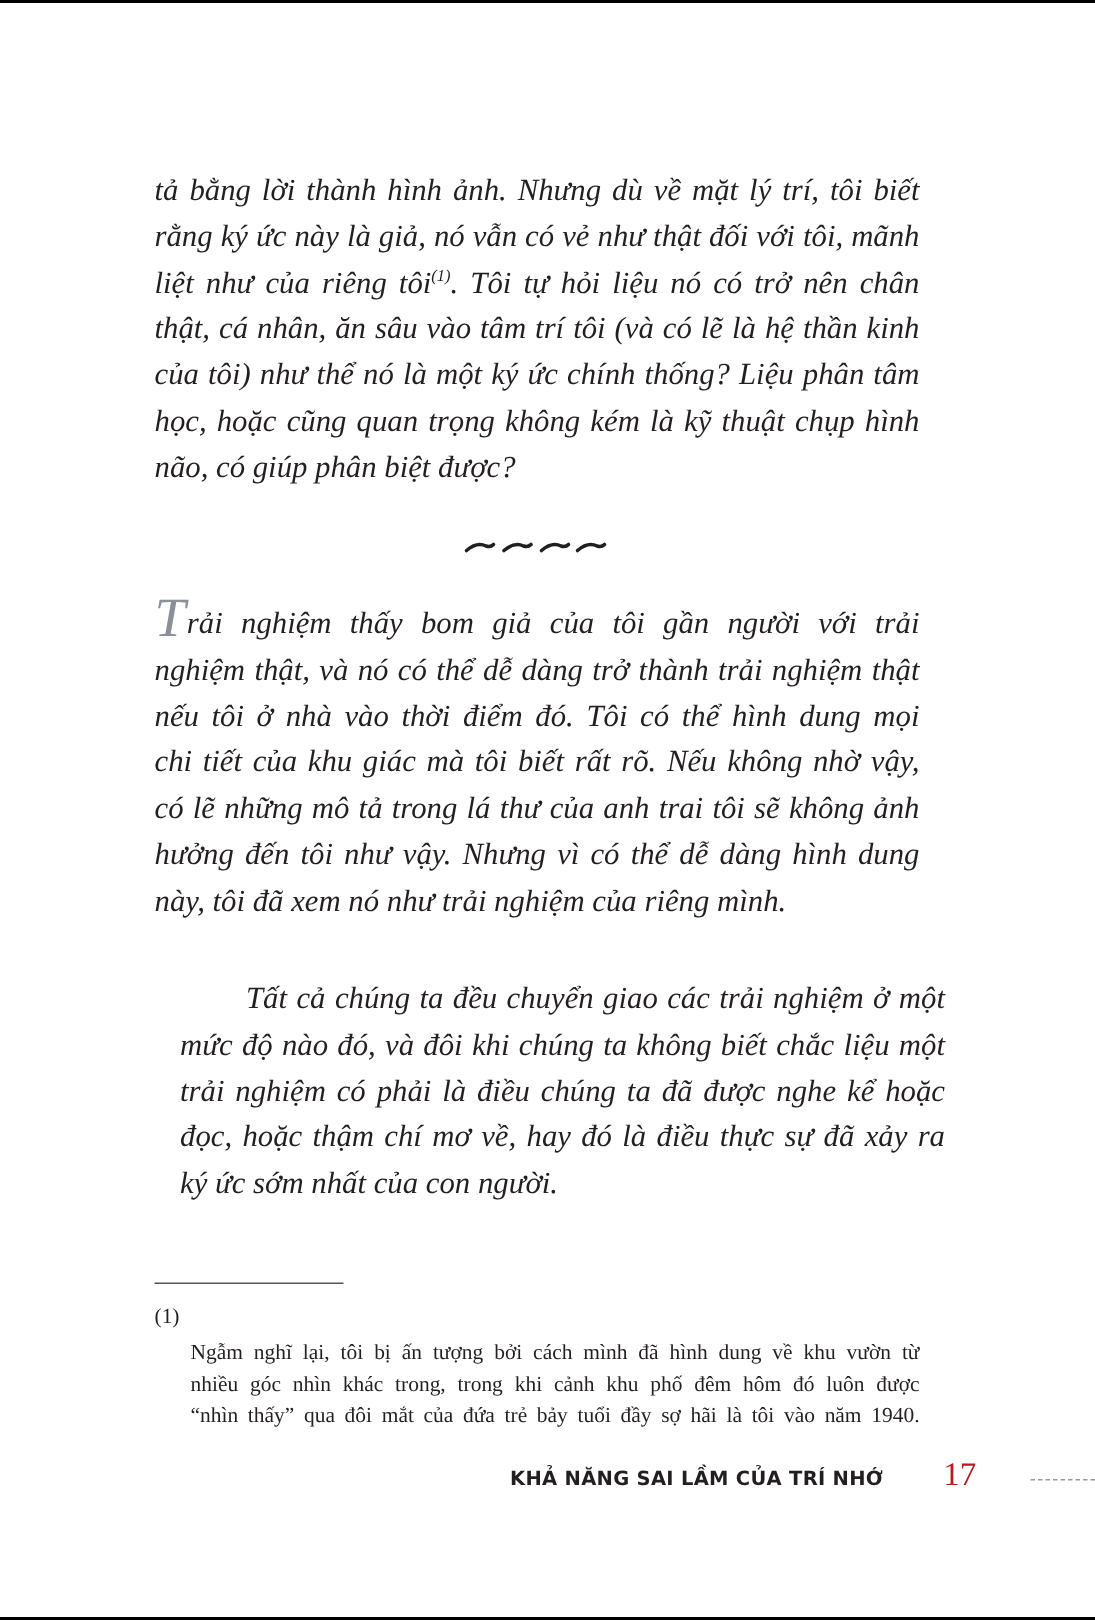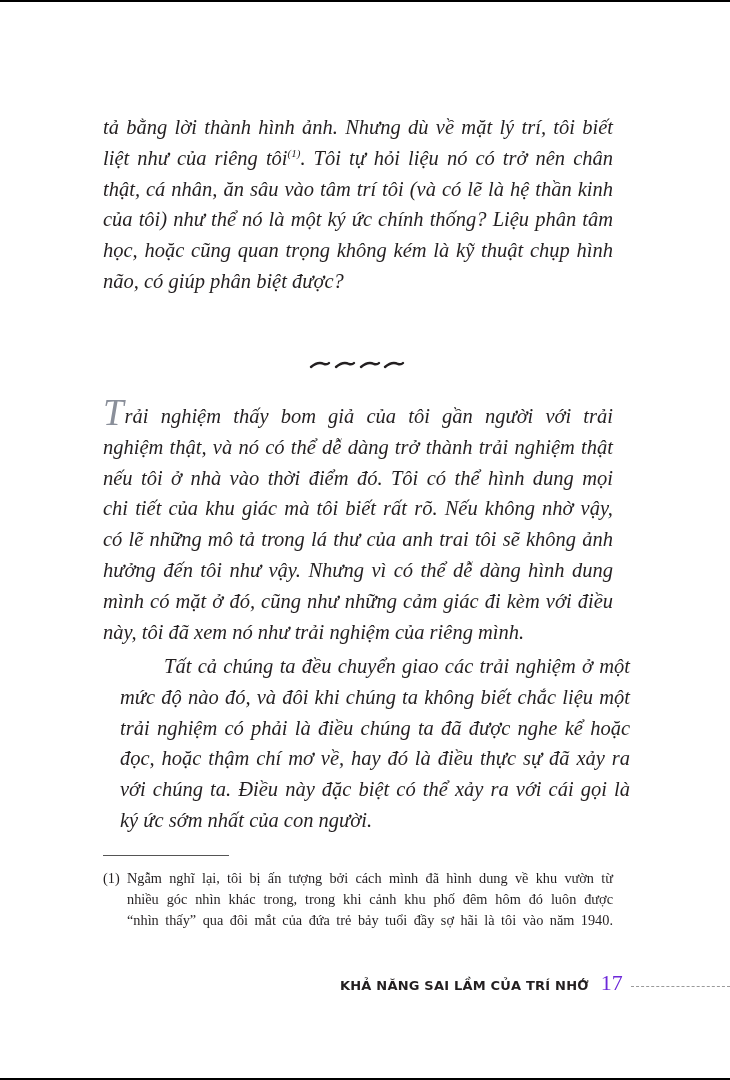--- a/index.html
+++ b/index.html
@@ -25,37 +25,38 @@
     .block3 { position: absolute; top: 651px; left: 0; width: 510px; margin-left: 17px; }
     .indent { padding-left: 44px; box-sizing: border-box; }
     .fn-rule { position: absolute; top: 855px; left: 0; width: 126px; height: 1px; background: #555; }
     .footnote {
       position: absolute; top: 868px; left: 0; width: 510px;
       font-family: "Liberation Serif", serif;
       font-size: 14.3px; line-height: 21px; color: #231f20;
     }
     .fn-row { display: flex; }
     .fn-num { width: 24px; flex: none; }
-    .fn-lines { flex: 1; }
+    .fn-lines { flex: 1; margin-top: 24px; }
     .fn-lines .line { text-align-last: justify; }
     .fn-lines .line.last { text-align-last: justify; }
-    .running-footer { position: absolute; top: 970px; left: 340px; width: 390px; height: 26px; display: flex; align-items: baseline; }
+    .running-footer { position: absolute; top: 970px; left: 340px; width: 390px; height: 26px; display: flex; align-items: baseline; gap: 28px; }
     .footer-title { font-family: "DejaVu Sans", "Liberation Sans", sans-serif; font-size: 13px; font-weight: bold; letter-spacing: 0.2px; color: #231f20; }
-    .footer-page { font-family: "Liberation Serif", serif; font-size: 22px; color: #6d28d9; margin-left: 12px; }
+    .footer-page { font-family: "Liberation Serif", serif; font-size: 22px; color: #b91c1c; margin-left: 12px; }
     .footer-dots { flex: 1; margin-left: 8px; border-bottom: 1.5px dashed #9a9a9a; height: 0; position: relative; top: -3px; }
   </style>
 </head>
 <body>
 
 <div class="top-rule"></div>
 
 <div class="page">
 
   <div class="block1 body-text">
     <span class="line">tả bằng lời thành hình ảnh. Nhưng dù về mặt lý trí, tôi biết</span>
+    <span class="line">rằng ký ức này là giả, nó vẫn có vẻ như thật đối với tôi, mãnh</span>
     <span class="line"><span>liệt như của riêng tôi</span><sup class="fnref">(1)</sup><span>. Tôi tự hỏi liệu nó có trở nên chân</span></span>
     <span class="line">thật, cá nhân, ăn sâu vào tâm trí tôi (và có lẽ là hệ thần kinh</span>
     <span class="line">của tôi) như thể nó là một ký ức chính thống? Liệu phân tâm</span>
     <span class="line">học, hoặc cũng quan trọng không kém là kỹ thuật chụp hình</span>
     <span class="line last">não, có giúp phân biệt được?</span>
   </div>
 
   <svg class="ornament" viewBox="0 0 100 18" xmlns="http://www.w3.org/2000/svg">
     <g fill="none" stroke="#231f20" stroke-width="2.4" stroke-linecap="round">
       <path d="M3 12 Q10 6 16 9 Q19 10 21 8"></path>
@@ -65,30 +66,28 @@
     </g>
   </svg>
 
   <div class="block2 body-text">
     <span class="line"><span class="dropcap">T</span><span>rải nghiệm thấy bom giả của tôi gần người với trải</span></span>
     <span class="line">nghiệm thật, và nó có thể dễ dàng trở thành trải nghiệm thật</span>
     <span class="line">nếu tôi ở nhà vào thời điểm đó. Tôi có thể hình dung mọi</span>
     <span class="line">chi tiết của khu giác mà tôi biết rất rõ. Nếu không nhờ vậy,</span>
     <span class="line">có lẽ những mô tả trong lá thư của anh trai tôi sẽ không ảnh</span>
     <span class="line">hưởng đến tôi như vậy. Nhưng vì có thể dễ dàng hình dung</span>
-    <span class="line">mình có mặt ở đó, cũng như những cảm giác đi kèm với điều</span>
     <span class="line last">này, tôi đã xem nó như trải nghiệm của riêng mình.</span>
   </div>
 
   <div class="block3 body-text">
     <span class="line indent">Tất cả chúng ta đều chuyển giao các trải nghiệm ở một</span>
     <span class="line">mức độ nào đó, và đôi khi chúng ta không biết chắc liệu một</span>
     <span class="line">trải nghiệm có phải là điều chúng ta đã được nghe kể hoặc</span>
     <span class="line">đọc, hoặc thậm chí mơ về, hay đó là điều thực sự đã xảy ra</span>
-    <span class="line">với chúng ta. Điều này đặc biệt có thể xảy ra với cái gọi là</span>
     <span class="line last">ký ức sớm nhất của con người.</span>
   </div>
 
   <div class="fn-rule"></div>
 
   <div class="footnote">
     <div class="fn-row">
       <span class="fn-num">(1)</span>
       <div class="fn-lines">
         <span class="line">Ngẫm nghĩ lại, tôi bị ấn tượng bởi cách mình đã hình dung về khu vườn từ</span>

